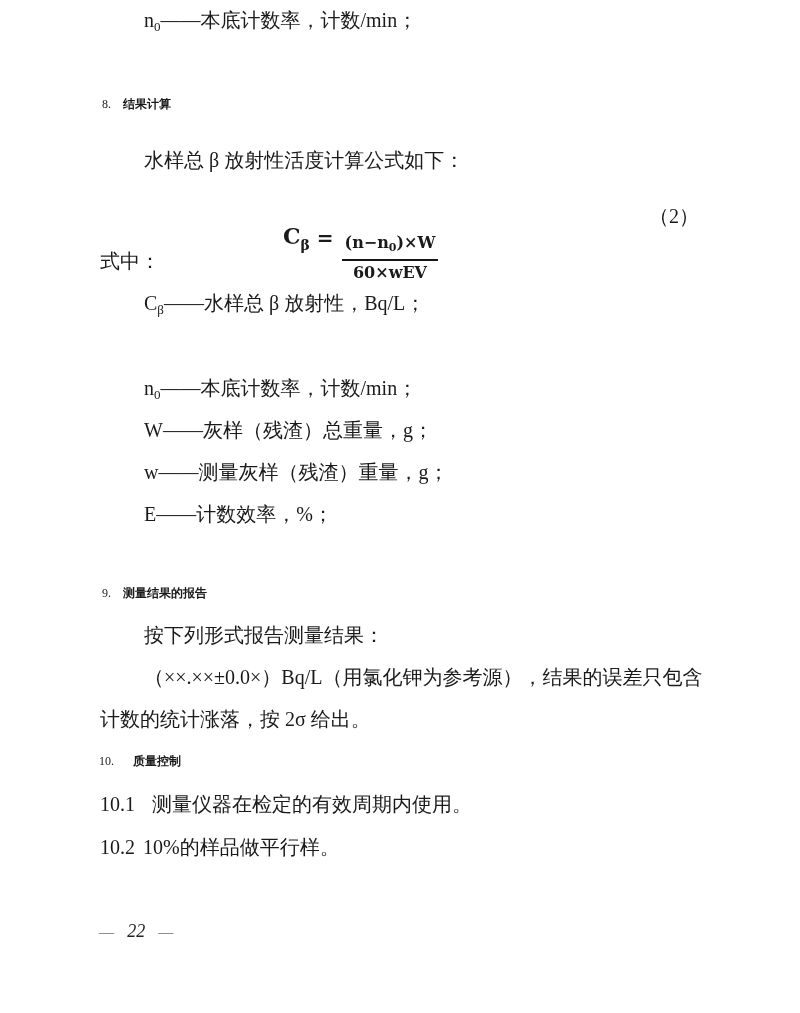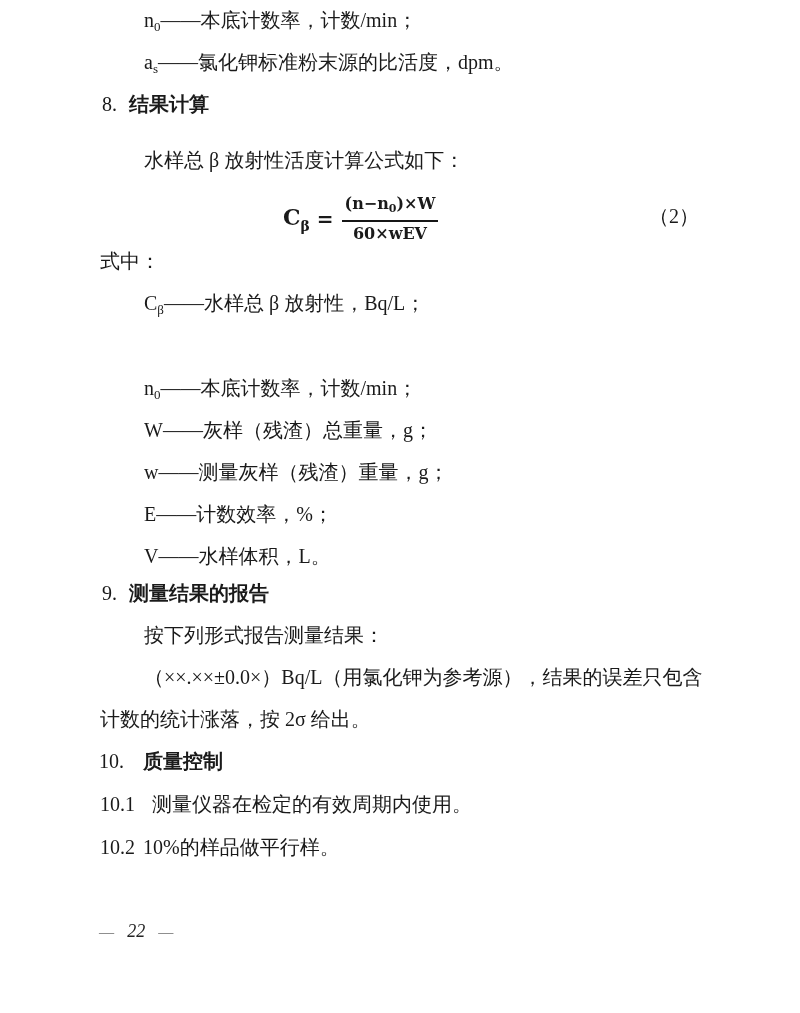--- a/index.html
+++ b/index.html
@@ -29,21 +29,21 @@
 
   .sub {
     font-size: 13px;
     vertical-align: -4px;
     letter-spacing: 0;
   }
 
   .heading {
     position: absolute;
     white-space: nowrap;
-    font-size: 20px;
+    font-size: 12px;
     line-height: 23px;
   }
   .h-num {
     font-family: "Liberation Serif", "DejaVu Serif", serif;
     font-weight: normal;
   }
   .h-title {
     font-family: "Liberation Sans", "DejaVu Sans", sans-serif;
     font-weight: bold;
     margin-left: 12px;
@@ -61,20 +61,21 @@
     font-family: "DejaVu Serif", "Liberation Serif", serif;
   }
   .f-lhs { font-size: 22px; }
   .f-lhs .sub { font-size: 14px; vertical-align: -6px; }
   .f-eq { font-size: 20px; margin-left: 7px; }
   .frac {
     display: inline-flex;
     flex-direction: column;
     align-items: center;
     margin-left: 8px;
+    margin-top: 39px;
   }
   .frac .num {
     font-size: 16px;
     line-height: 19px;
     border-bottom: 2px solid #161616;
     padding: 0 3px 2px 3px;
   }
   .frac .num .sub { font-size: 11px; vertical-align: -3px; }
   .frac .den {
     font-size: 16px;
@@ -111,23 +112,20 @@
   }
 </style>
 </head>
 <body>
 
 <div class="page">
 
   <div class="line indent" style="top:9px">
     <span>n</span><span class="sub">0</span><span>——本底计数率，计数/min；</span>
   </div>
-  <div class="line indent" style="top:51px">
-    <span>a</span><span class="sub">s</span><span>——氯化钾标准粉末源的比活度，dpm。</span>
-  </div>
 
   <div class="heading" style="top:93px; left:102px">
     <span class="h-num">8.</span><span class="h-title">结果计算</span>
   </div>
 
   <div class="line indent" style="top:149px">水样总 β 放射性活度计算公式如下：</div>
 
   <div class="formula">
     <span class="f-lhs"><span>C</span><span class="sub">β</span></span>
     <span class="f-eq">=</span>
@@ -148,23 +146,20 @@
   </div>
   <div class="line indent" style="top:419px">
     <span>W</span><span class="sub"></span><span>——灰样（残渣）总重量，g；</span>
   </div>
   <div class="line indent" style="top:461px">
     <span>w</span><span class="sub"></span><span>——测量灰样（残渣）重量，g；</span>
   </div>
   <div class="line indent" style="top:503px">
     <span>E</span><span class="sub"></span><span>——计数效率，%；</span>
   </div>
-  <div class="line indent" style="top:545px">
-    <span>V</span><span class="sub"></span><span>——水样体积，L。</span>
-  </div>
 
   <div class="heading" style="top:582px; left:102px">
     <span class="h-num">9.</span><span class="h-title">测量结果的报告</span>
   </div>
   <div class="line indent" style="top:624px">按下列形式报告测量结果：</div>
   <div class="line indent" style="top:666px">（××.××±0.0×）Bq/L（用氯化钾为参考源），结果的误差只包含</div>
   <div class="line flush" style="top:708px">计数的统计涨落，按 2σ 给出。</div>
 
   <div class="heading" style="top:750px; left:99px">
     <span class="h-num">10.</span><span class="h-title tight">质量控制</span>

